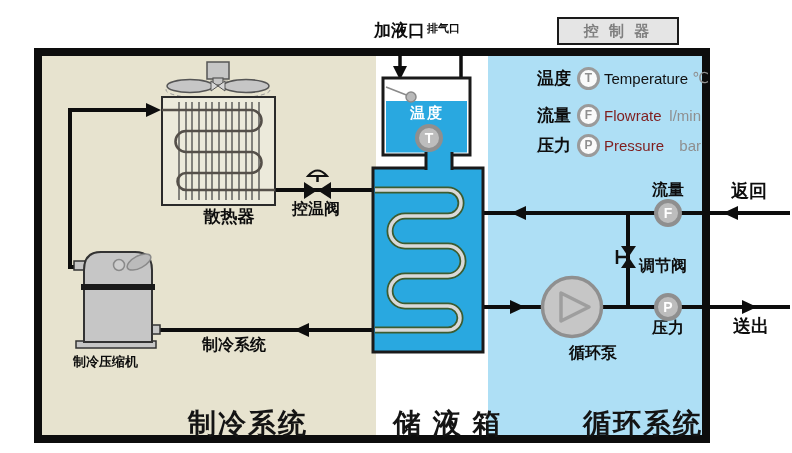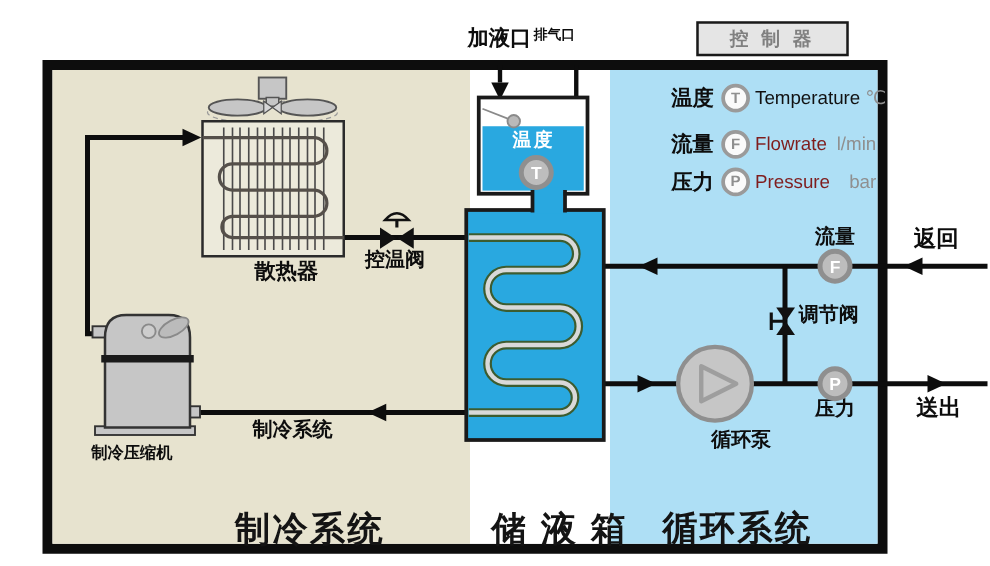--- a/index.html
+++ b/index.html
@@ -185,21 +185,21 @@
   <span class="legend-name gray">Pressure</span>
   <span class="legend-unit">bar</span>
 </div>
 
 <div class="lbl center" style="left:181px;top:208px;width:64px;font-size:17px;margin-left:16px;">散热器</div>
 <div class="lbl" style="left:292px;top:200px;">控温阀</div>
 <div class="lbl" style="left:73px;top:355px;font-size:13px;">制冷压缩机</div>
 <div class="lbl" style="left:202px;top:336px;">制冷系统</div>
 <div class="lbl center white-lbl" style="left:402px;top:105px;width:50px;">温度</div>
 <div class="lbl" style="left:549px;top:344px;font-size:16px;margin-left:20px;">循环泵</div>
-<div class="lbl" style="left:639px;top:244px;text-align:center;">调节阀</div>
+<div class="lbl" style="left:639px;top:257px;text-align:center;">调节阀</div>
 <div class="lbl" style="left:652px;top:181px;">流量</div>
 <div class="lbl" style="left:652px;top:319px;">压力</div>
 <div class="lbl io-lbl" style="left:731px;top:182px;">返回</div>
 <div class="lbl io-lbl" style="left:733px;top:317px;">送出</div>
 
 <div class="lbl center zone-lbl" style="left:188px;top:409px;width:104px;">制冷系统</div>
 <div class="lbl center zone-lbl" style="left:393px;top:409px;width:86px;">储 液 箱</div>
-<div class="lbl center zone-lbl" style="left:530px;top:409px;width:92px;font-family:Liberation Serif, serif;">循环系统</div>
+<div class="lbl center zone-lbl" style="left:583px;top:409px;width:92px;">循环系统</div>
 
 </body></html>

